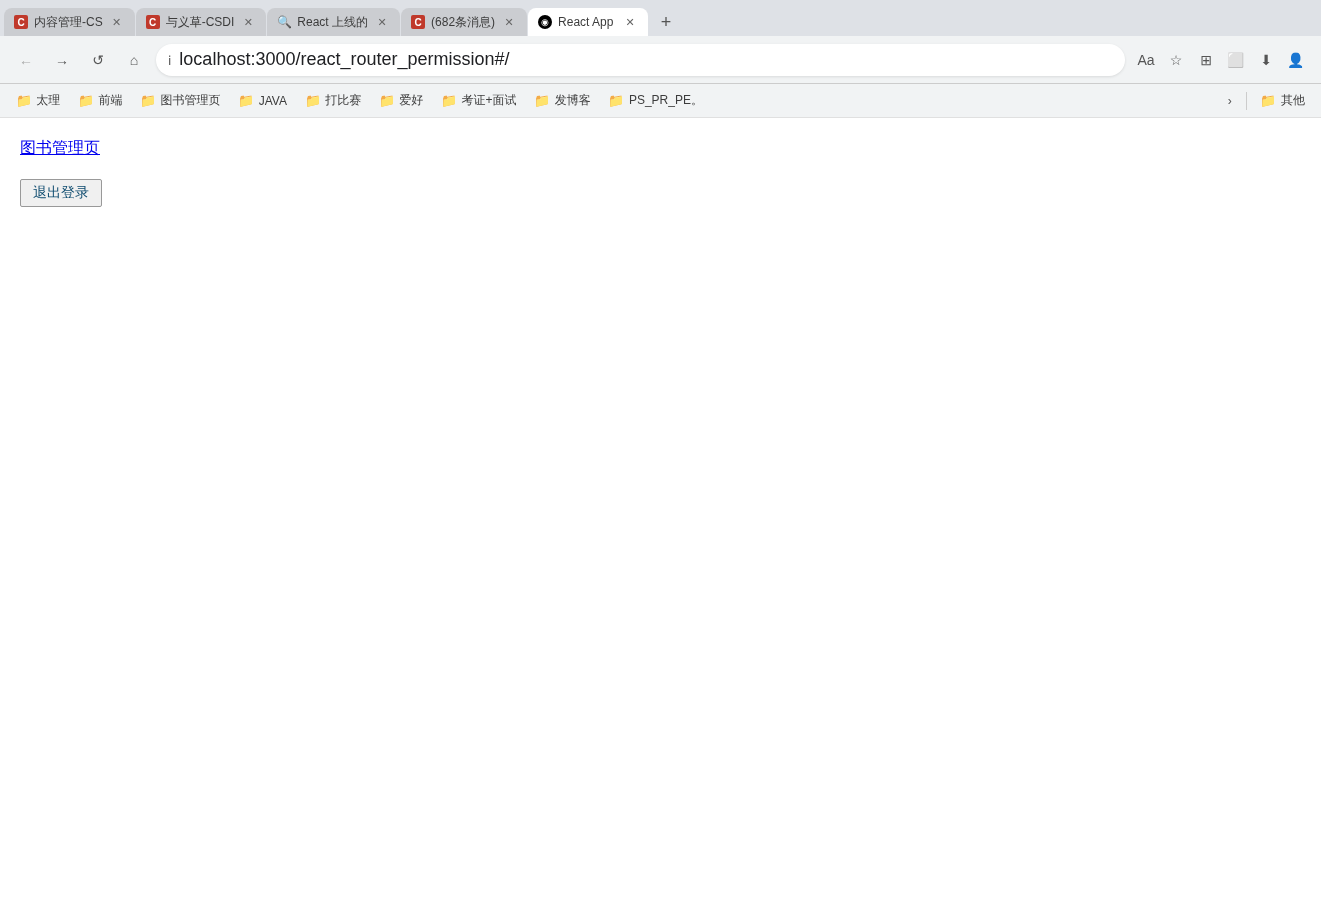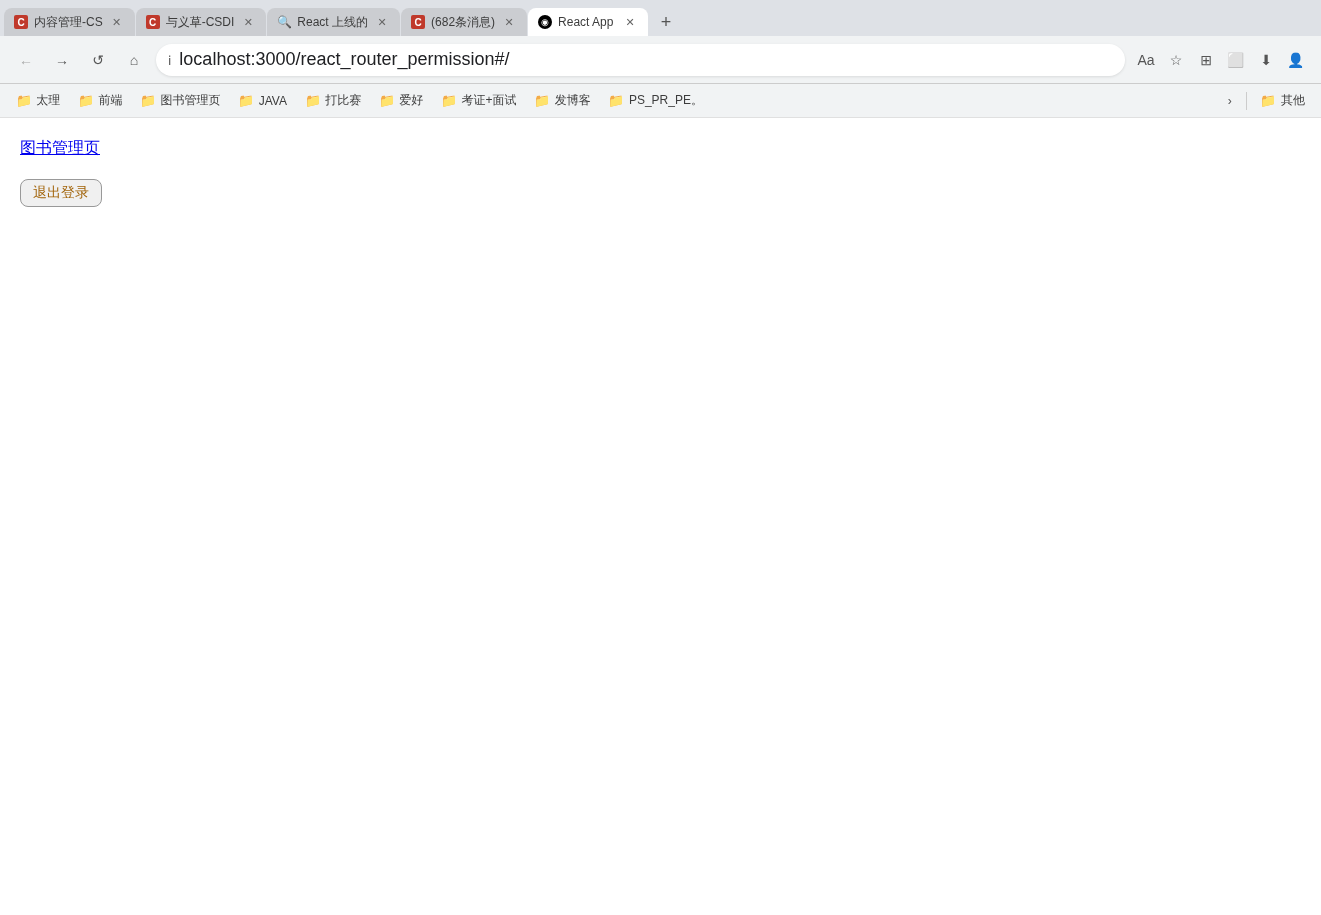--- a/index.html
+++ b/index.html
@@ -223,22 +223,22 @@
       font-family: Liberation Mono, monospace;
     }
 
     .logout-btn {
       display: inline-block;
       padding: 4px 12px;
       border: 1px solid #999;
       background: #f0f0f0;
       font-size: 14px;
       cursor: pointer;
-      border-radius: 8px;
-      color: #a16207;
+      border-radius: 2px;
+      color: #0c4a6e;
     }
   </style>
 </head>
 <body>
 
 <div class="browser-chrome">
 
   <div class="tab-bar">
 
     <div id="tabs-container" style="display:flex; align-items:flex-end; gap:1px;">

